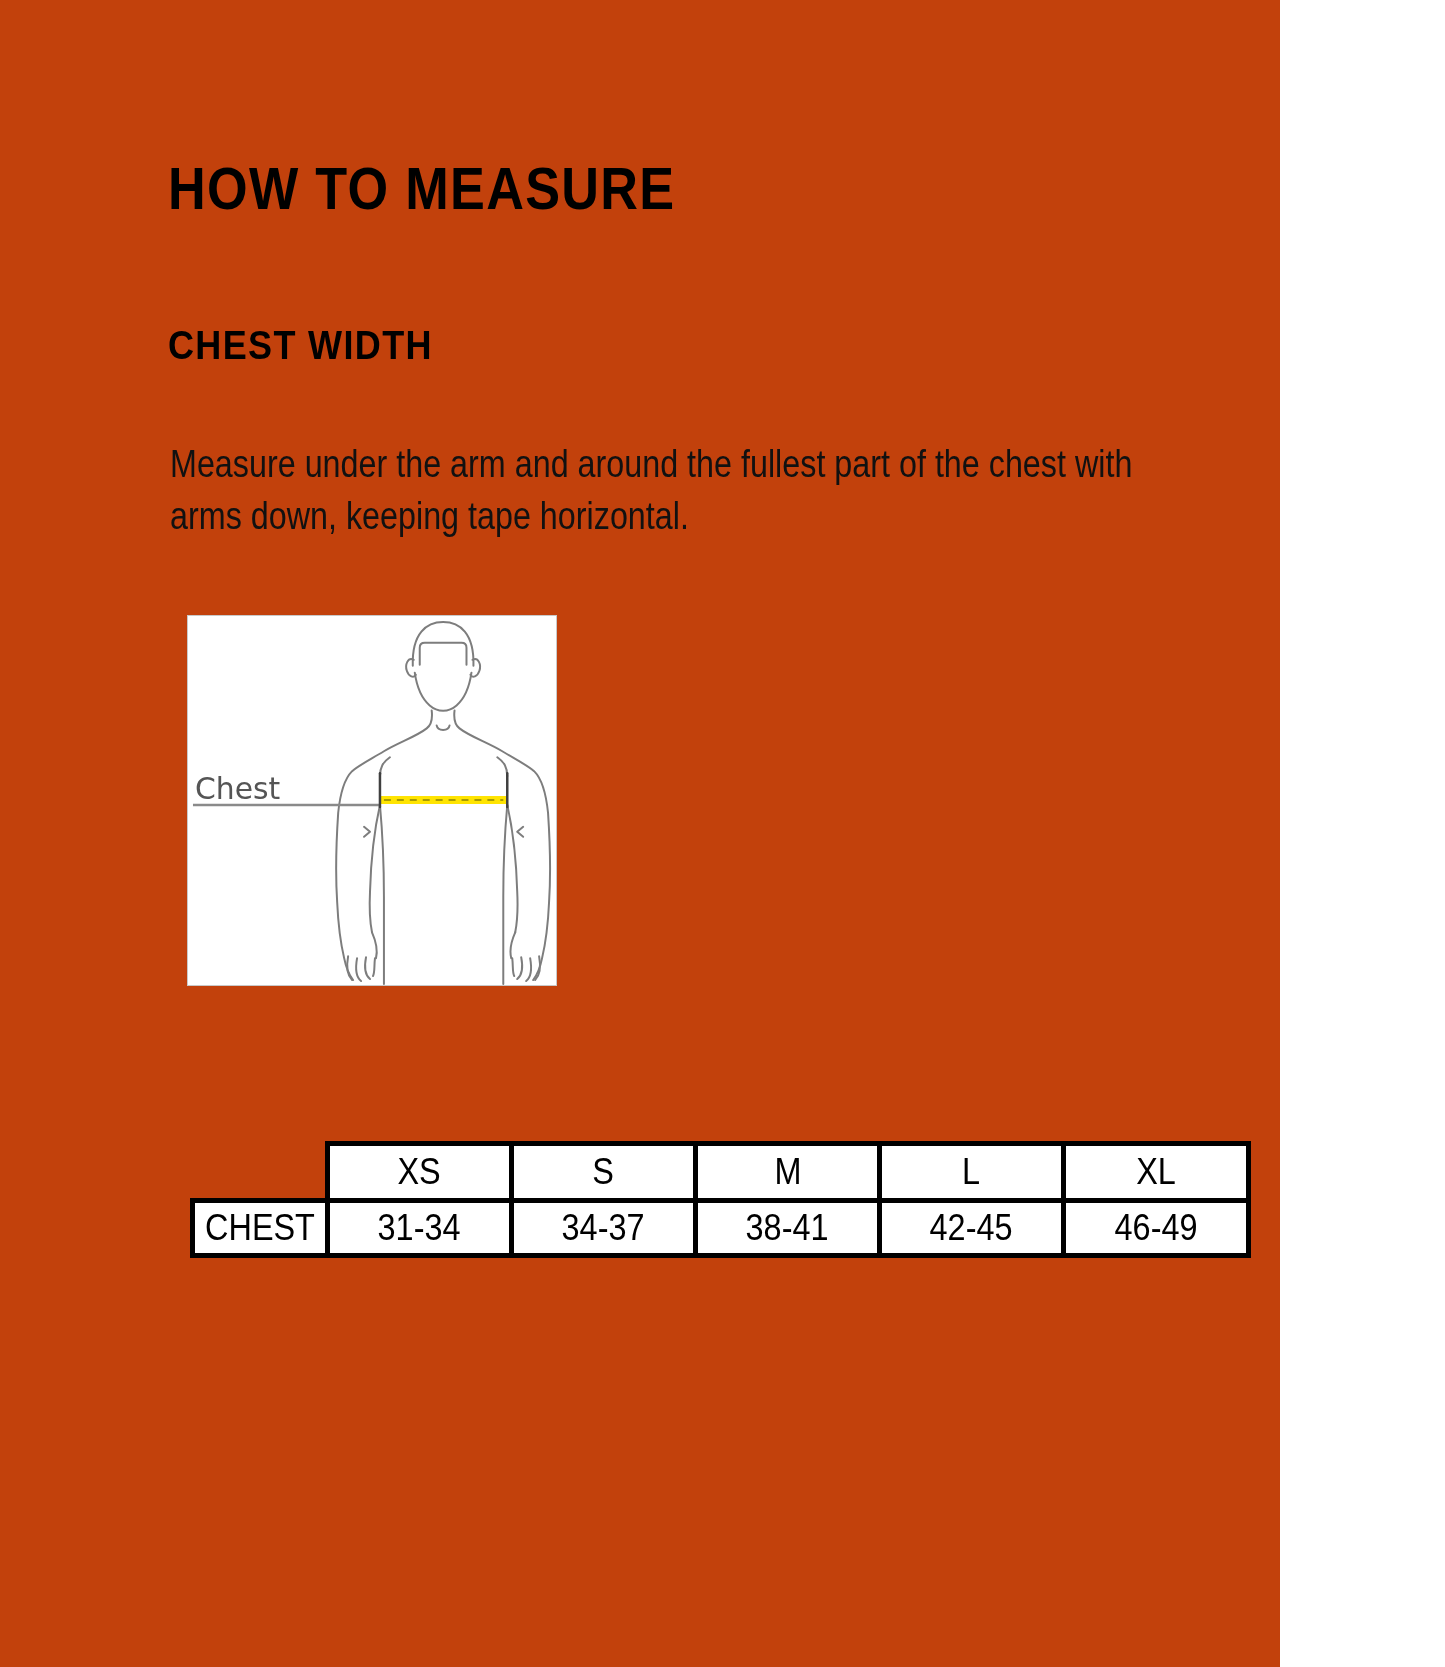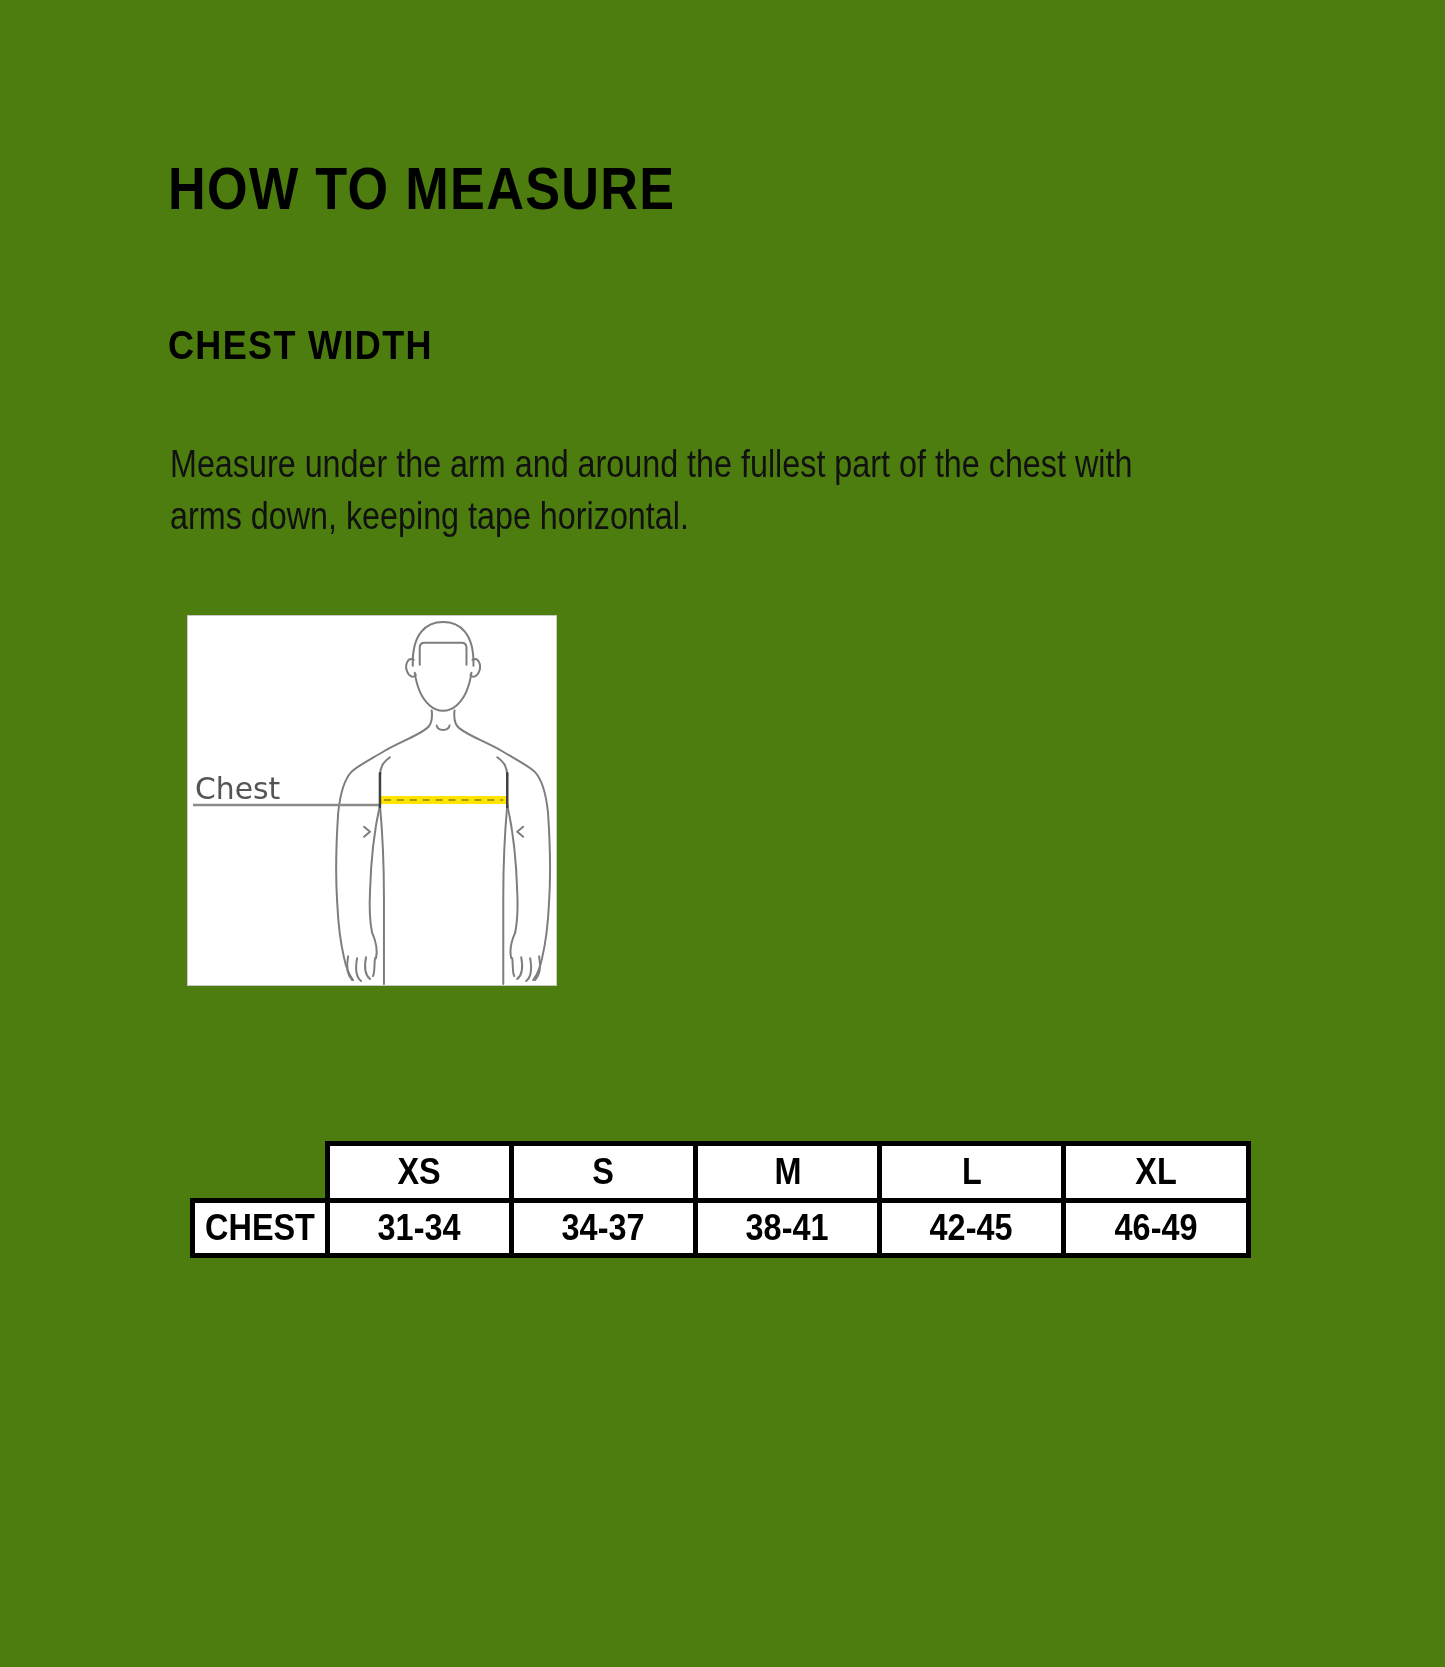--- a/index.html
+++ b/index.html
@@ -1,19 +1,19 @@
 <!DOCTYPE html>
 <html><head>
 <meta charset="utf-8">
 <style>
   html,body { margin:0; padding:0; background:#ffffff; }
   .canvas {
     position:relative;
-    width:1445px; height:1667px;
-    background:#4d7c0f;
+    width:1280px; height:1667px;
+    background:#c2410c;
     font-family:"Liberation Sans", sans-serif;
     overflow:hidden;
   }
   .h1 {
     position:absolute; left:168px; top:154px; margin:0;
     font-size:60px; font-weight:bold; color:#000;
     letter-spacing:1.5px; white-space:nowrap;
     transform:scaleX(0.87); transform-origin:0 0;
   }
   .h2 {
@@ -36,21 +36,21 @@
   }
   .figure-box svg { position:absolute; left:0; top:0; }
 
   .size-table {
     position:absolute; left:190px; top:1141px;
     border-collapse:collapse; table-layout:fixed;
   }
   .size-table th, .size-table td {
     border:5px solid #000;
     padding:0; text-align:center; vertical-align:middle;
-    font-weight:bold; font-size:36px; color:#000;
+    font-weight:normal; font-size:36px; color:#000;
     background:#ffffff;
   }
   .size-table tr.hdr th { height:52px; }
   .size-table tr.dat th, .size-table tr.dat td { height:50px; }
   .size-table td.spacer { border:none; background:transparent; }
   .cellText { display:inline-block; transform:scaleX(0.9); transform-origin:center; white-space:nowrap; }
 </style>
 </head>
 <body>
 

